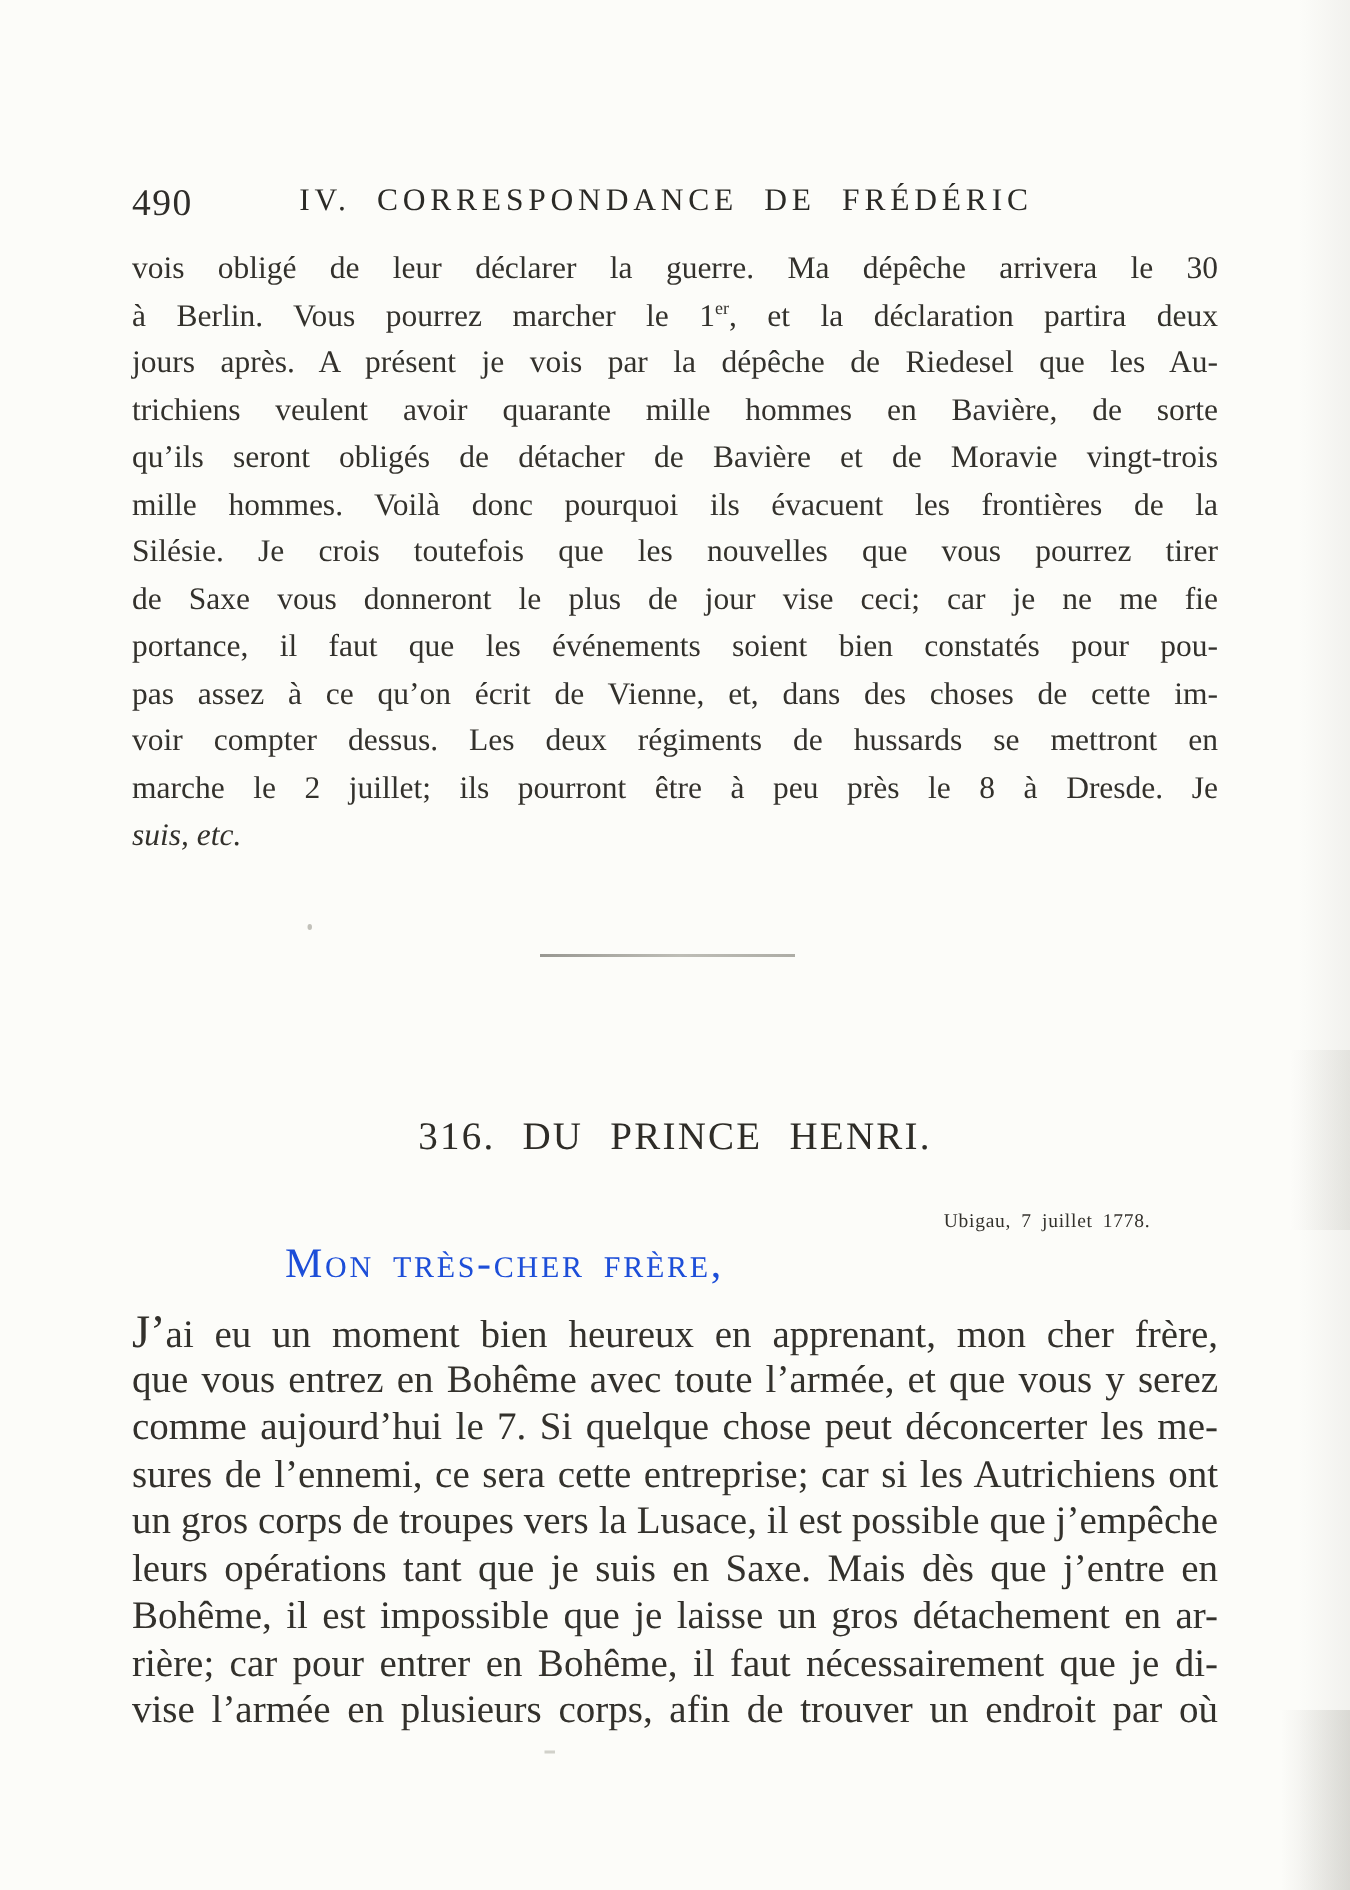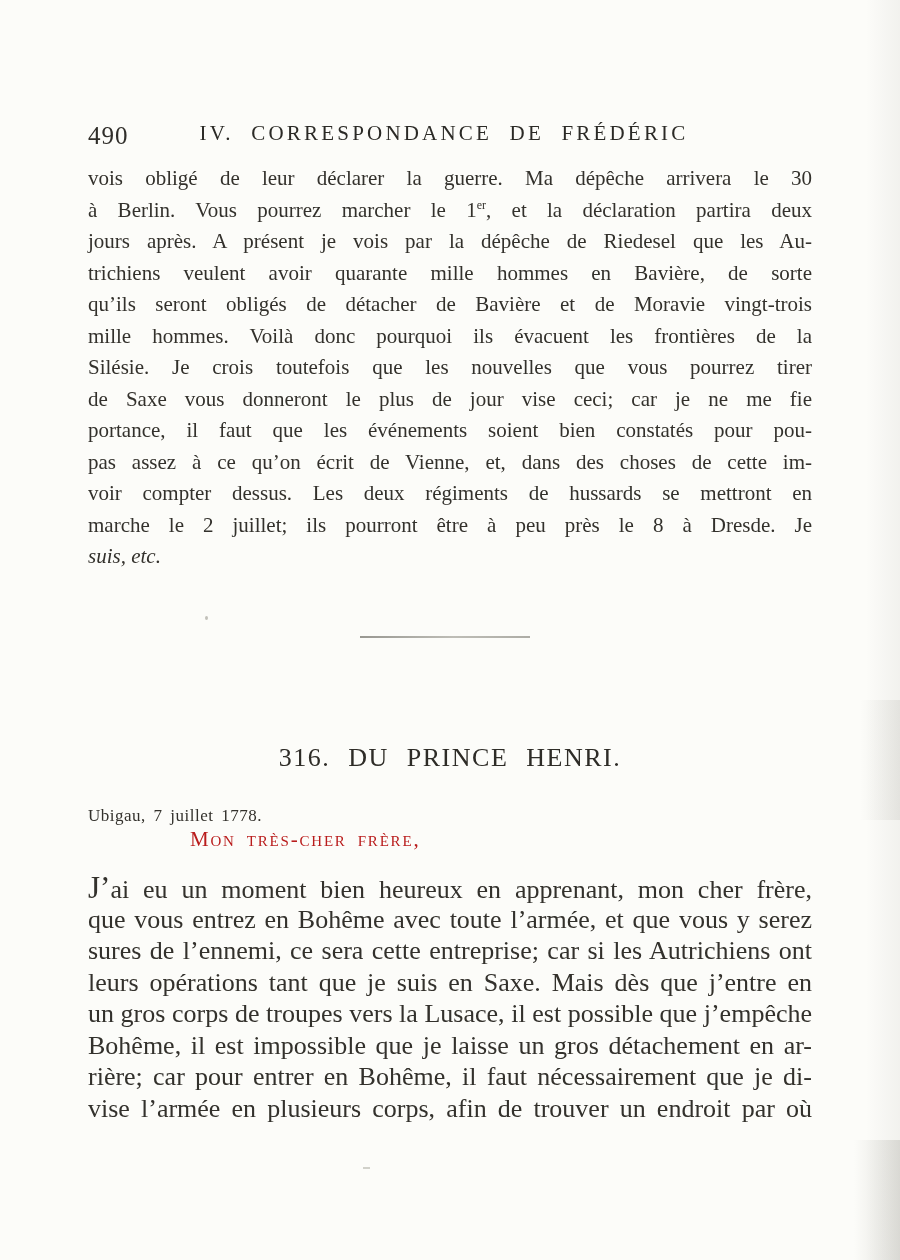--- a/index.html
+++ b/index.html
@@ -74,28 +74,28 @@
   }
 
   .letter-heading{
     position:absolute;top:743px;left:88px;width:724px;margin:0;
     text-align:center;font-weight:normal;
     font-size:26px;letter-spacing:1.5px;word-spacing:10px;
     color:#2e2c27;
   }
   .dateline{
     position:absolute;top:806px;left:88px;width:724px;
-    padding-right:45px;box-sizing:border-box;
-    font-size:17px;letter-spacing:.5px;word-spacing:3px;
+    text-align:right;padding-right:45px;box-sizing:border-box;
+    font-size:13px;letter-spacing:.5px;word-spacing:3px;
   }
   .salutation{
     position:absolute;top:827px;left:190px;
     font-variant:small-caps;
-    font-size:21px;letter-spacing:1.8px;word-spacing:4px;
-    color:#b91c1c;
+    font-size:28px;letter-spacing:1.8px;word-spacing:4px;
+    color:#1d4ed8;
   }
 </style>
 </head>
 <body>
 
 <div class="page">
 
   <div class="edge-shade"></div>
   <div class="edge-shade-mid"></div>
   <div class="edge-shade-bottom"></div>
@@ -124,23 +124,24 @@
   <div class="speck-1"></div>
   <div class="divider"></div>
 
   <h2 class="letter-heading">316. DU PRINCE HENRI.</h2>
   <div class="dateline">Ubigau, 7 juillet 1778.</div>
   <div class="salutation">Mon très-cher frère,</div>
 
   <div class="para para2">
       <div class="line">J’ai eu un moment bien heureux en apprenant, mon cher frère,</div>
       <div class="line">que vous entrez en Bohême avec toute l’armée, et que vous y serez</div>
+      <div class="line">comme aujourd’hui le 7. Si quelque chose peut déconcerter les me-</div>
       <div class="line">sures de l’ennemi, ce sera cette entreprise; car si les Autrichiens ont</div>
+      <div class="line">un gros corps de troupes vers la Lusace, il est possible que j’empêche</div>
       <div class="line">leurs opérations tant que je suis en Saxe. Mais dès que j’entre en</div>
-      <div class="line">un gros corps de troupes vers la Lusace, il est possible que j’empêche</div>
       <div class="line">Bohême, il est impossible que je laisse un gros détachement en ar-</div>
       <div class="line">rière; car pour entrer en Bohême, il faut nécessairement que je di-</div>
       <div class="line">vise l’armée en plusieurs corps, afin de trouver un endroit par où</div>
     </div>
 
   <div class="speck-2"></div>
 
 </div>
 
 </body></html>

